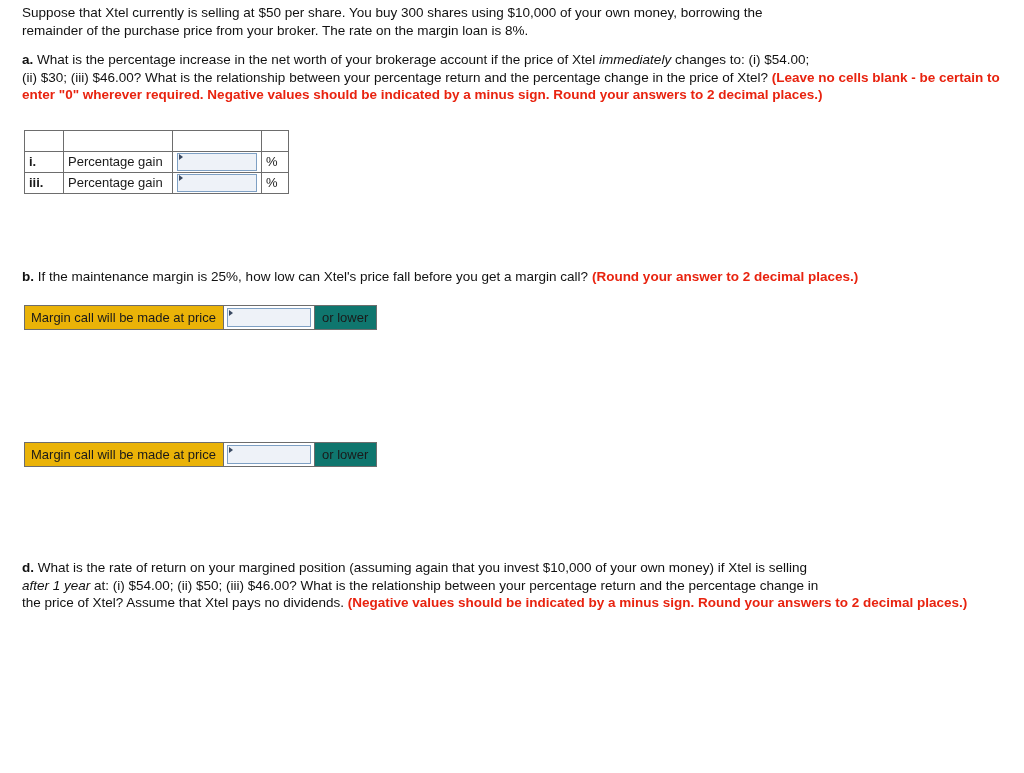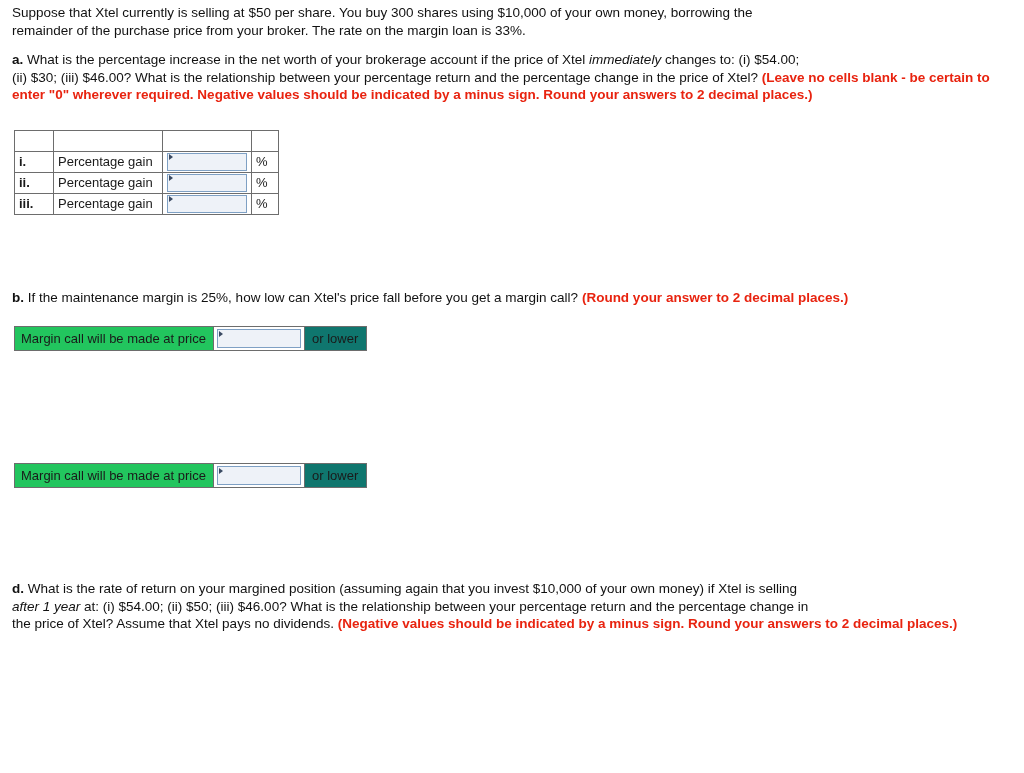--- a/index.html
+++ b/index.html
@@ -10,21 +10,21 @@
   body {
     width: 1024px;
     height: 773px;
     font-family: "Liberation Sans", sans-serif;
     font-size: 13.5px;
     color: #1a1a1a;
     position: relative;
     overflow: hidden;
   }
   .page {
-    padding: 4px 12px 0 12px;
+    padding: 4px 12px 0 22px;
     box-sizing: border-box;
     width: 1024px;
   }
   p.para {
     margin: 0;
     line-height: 1.30;
     font-size: 13.5px;
     color: #111111;
   }
   .b { font-weight: bold; }
@@ -100,21 +100,21 @@
 
   
   .mcrow {
     margin-top: 20px;
     margin-left: 2px;
     display: inline-flex;
     align-items: stretch;
     border: 1px solid #6d6d6d;
   }
   .mclabel {
-    background: #22c55e;
+    background: #eab308;
     padding: 3px 7px 3px 6px;
     font-size: 13px;
     display: flex;
     align-items: center;
     border-right: 1px solid #6d6d6d;
     white-space: nowrap;
   }
   .mcinputcell {
     padding: 2px 3px;
     background: #ffffff;
@@ -153,21 +153,21 @@
   .gap-c { height: 92px; }
 </style>
 </head>
 <body>
 
 <div class="page">
 
   
   <p class="para">
     <span>Suppose that Xtel currently is selling at $50 per share. You buy 300 shares using $10,000 of your own money, borrowing the</span><br>
-    <span>remainder of the purchase price from your broker. The rate on the margin loan is 33%.</span>
+    <span>remainder of the purchase price from your broker. The rate on the margin loan is 8%.</span>
   </p>
 
   <div class="spacer-intro"></div>
 
   
   <p class="para">
     <span class="b">a.</span>
     <span>What is the percentage increase in the net worth of your brokerage account if the price of Xtel </span><span class="i">immediately</span><span> changes to: (i) $54.00;</span><br>
     <span>(ii) $30; (iii) $46.00? What is the relationship between your percentage return and the percentage change in the price of Xtel? </span><span class="red">(Leave no cells blank - be certain to enter "0" wherever required. Negative values should be indicated by a minus sign. Round your answers to 2 decimal places.)</span>
   </p>
@@ -184,28 +184,20 @@
       </tr>
       <tr>
         <td class="rn">i.</td>
         <td class="lbl">Percentage gain</td>
         <td class="inp">
           <div class="cellinput"></div>
         </td>
         <td class="unit">%</td>
       </tr>
       <tr>
-        <td class="rn">ii.</td>
-        <td class="lbl">Percentage gain</td>
-        <td class="inp">
-          <div class="cellinput"></div>
-        </td>
-        <td class="unit">%</td>
-      </tr>
-      <tr>
         <td class="rn">iii.</td>
         <td class="lbl">Percentage gain</td>
         <td class="inp">
           <div class="cellinput"></div>
         </td>
         <td class="unit">%</td>
       </tr>
     </tbody>
       </table>
   </div>

